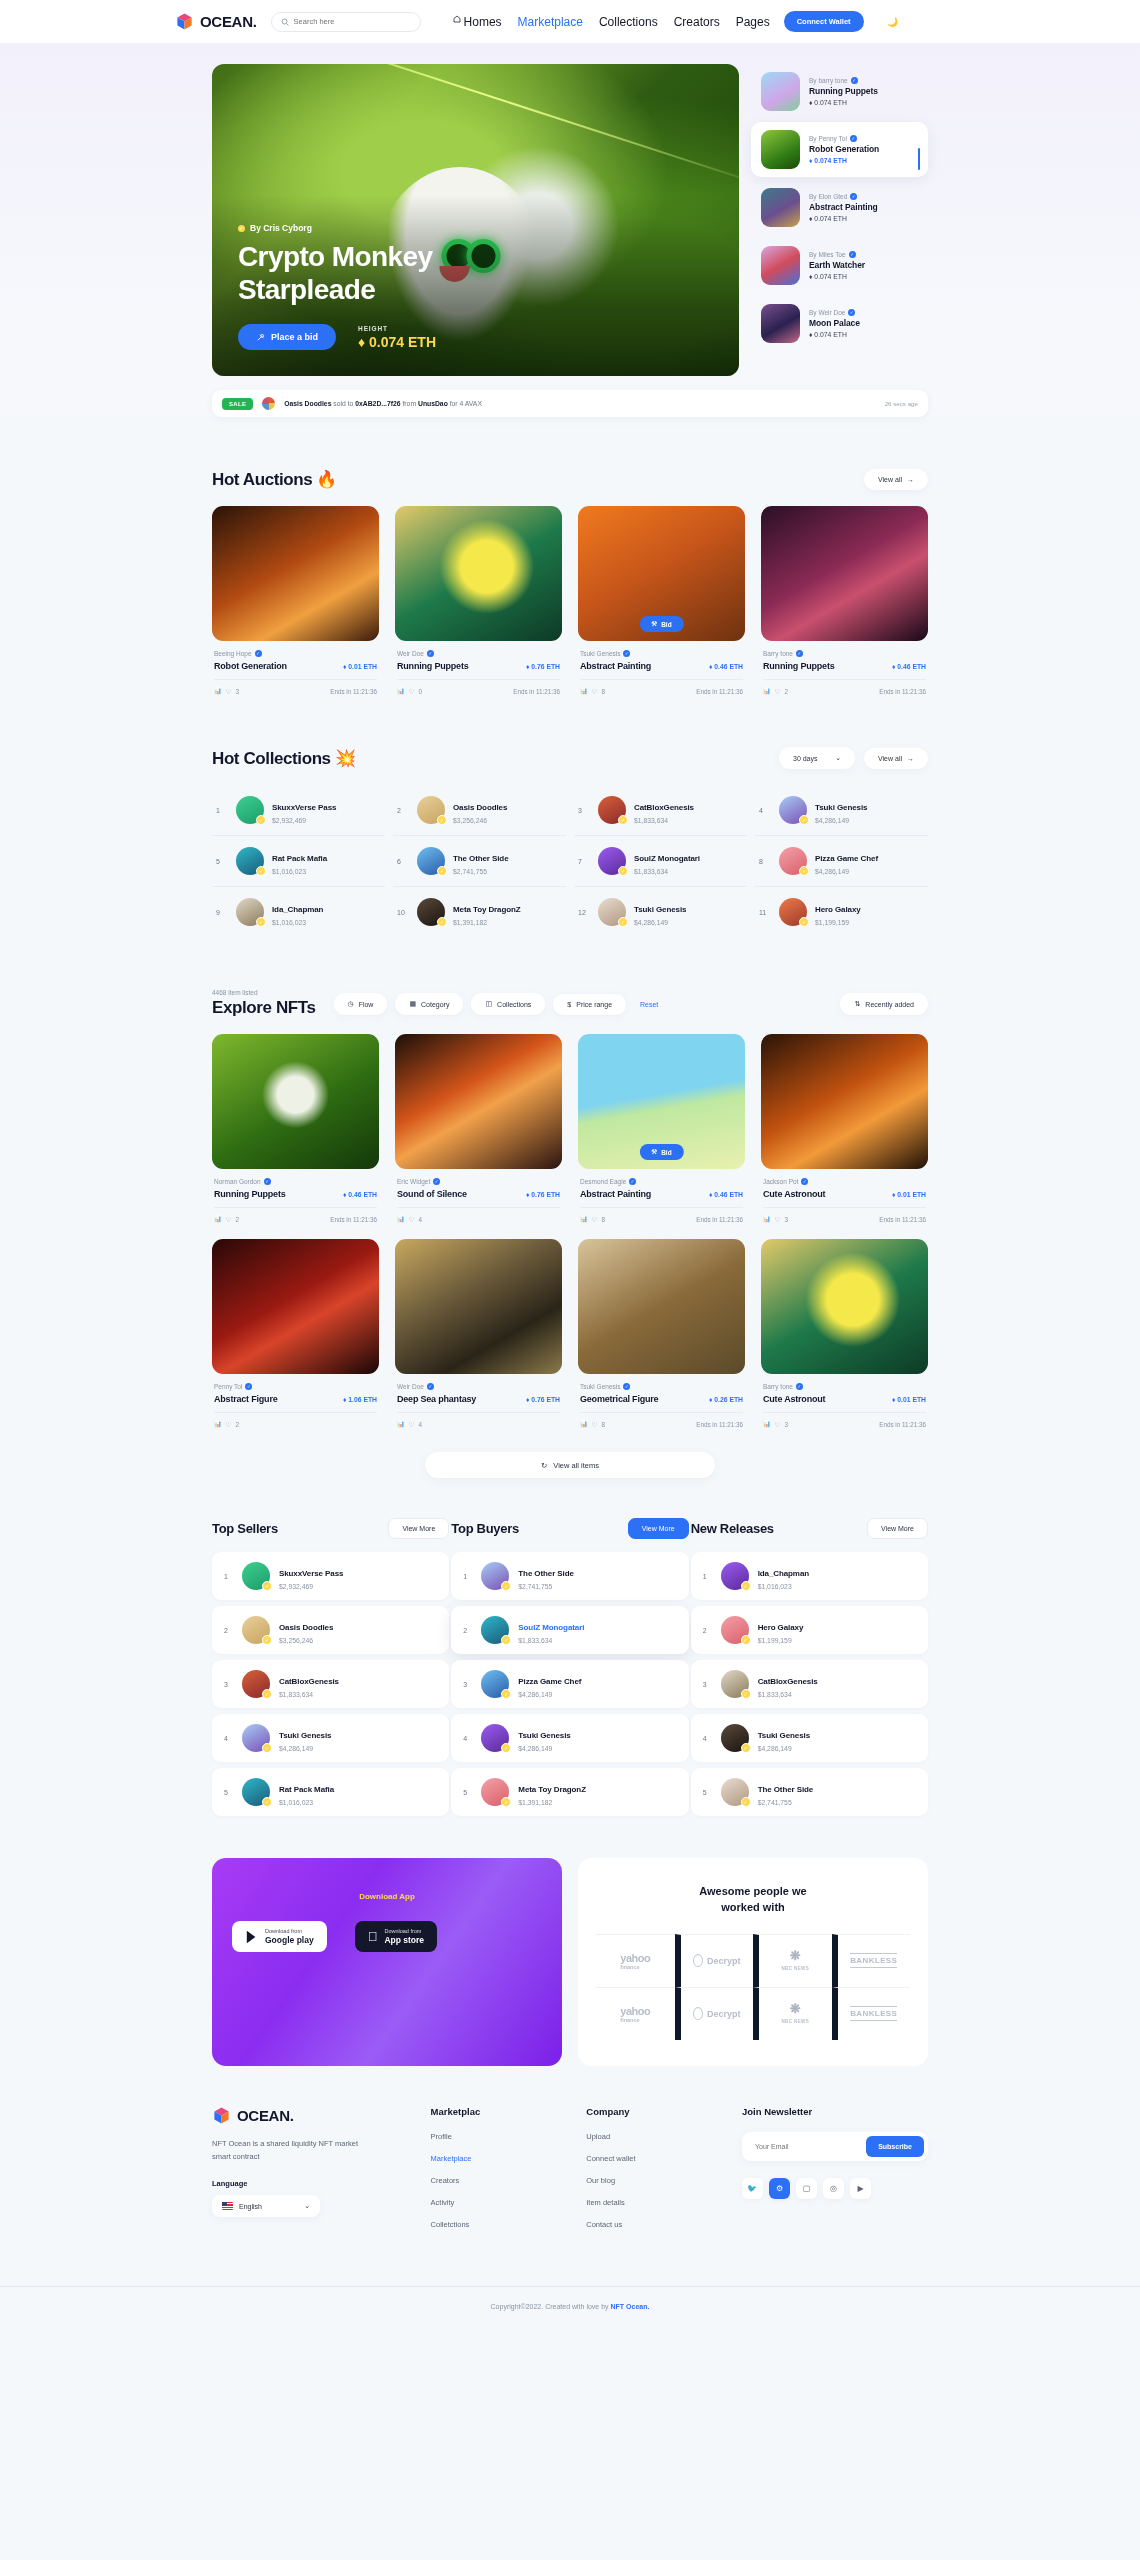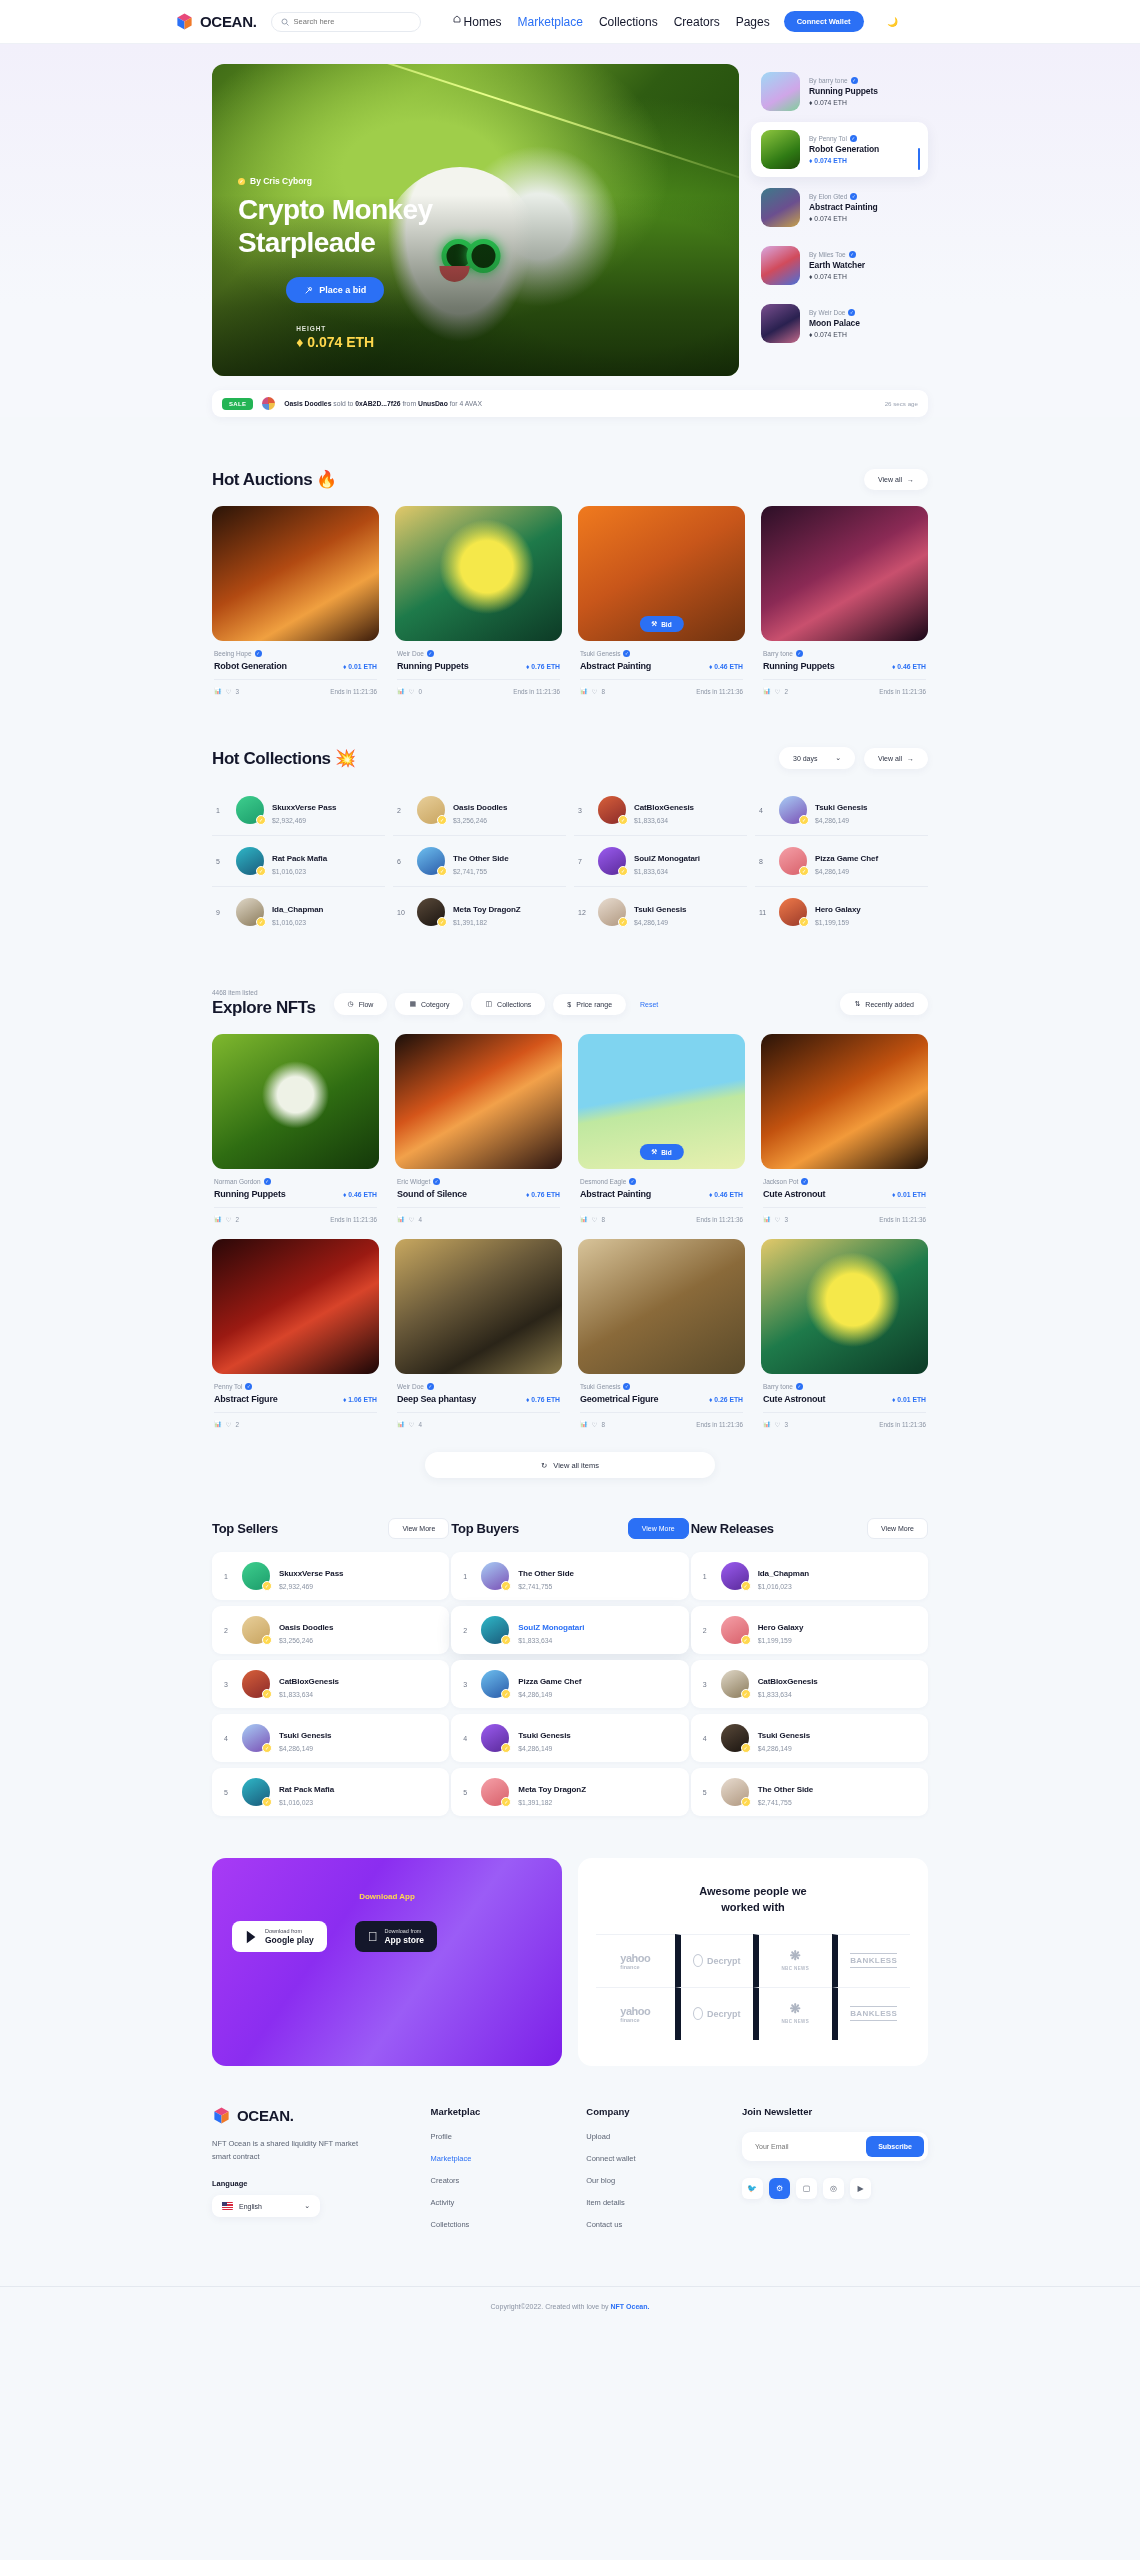--- a/index.html
+++ b/index.html
@@ -72,21 +72,21 @@
     background: linear-gradient(90deg,rgba(220,255,120,0),#e8ff8a,rgba(220,255,120,0));
     transform: rotate(18deg);
   }
   .hero-overlay {
     position: absolute; inset: 0;
     background: linear-gradient(180deg, rgba(10,25,5,0) 42%, rgba(8,20,4,.55) 78%, rgba(6,16,3,.75) 100%);
   }
   .hero-content { position: absolute; left: 26px; bottom: 26px; z-index: 3; }
   .hero-by { display: flex; align-items: center; gap: 5px; font-size: 8.5px; color: #fff; font-weight: bold; margin-bottom: 8px; }
   .hero-title { font-size: 28px; line-height: 1.16; font-weight: bold; color: #fff; letter-spacing: -0.6px; }
-  .hero-actions { display: flex; align-items: center; gap: 22px; margin-top: 18px; flex-direction: column; }
+  .hero-actions { display: flex; align-items: center; gap: 22px; margin-top: 18px; }
   .btn-bid {
     background: #2b70f5; color: #fff; border: none; border-radius: 30px;
     padding: 8px 18px; font-size: 9px; font-weight: bold; cursor: pointer;
     display: flex; align-items: center; gap: 6px; font-family: "Liberation Sans", sans-serif;
   }
   .hero-height-label { font-size: 6.5px; color: #dfe4d8; letter-spacing: .9px; font-weight: bold; }
   .hero-height-val { font-size: 14px; color: #ffd84d; font-weight: bold; margin-top: 2px; }
 
   
   .hero-side { width: 177px; display: flex; flex-direction: column; gap: 3px; }

